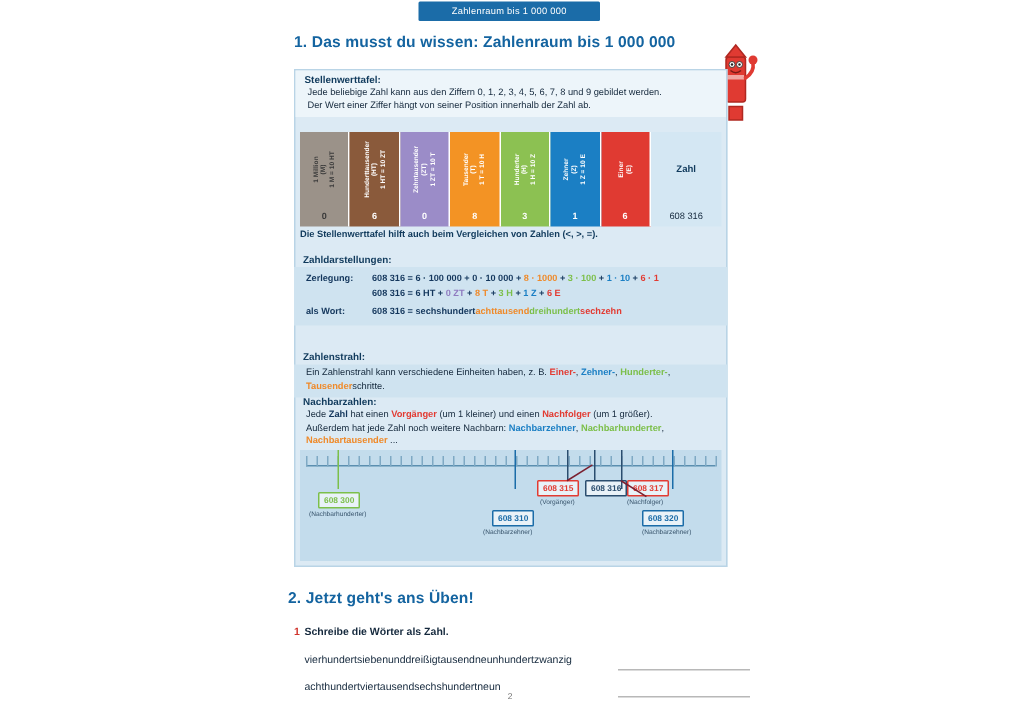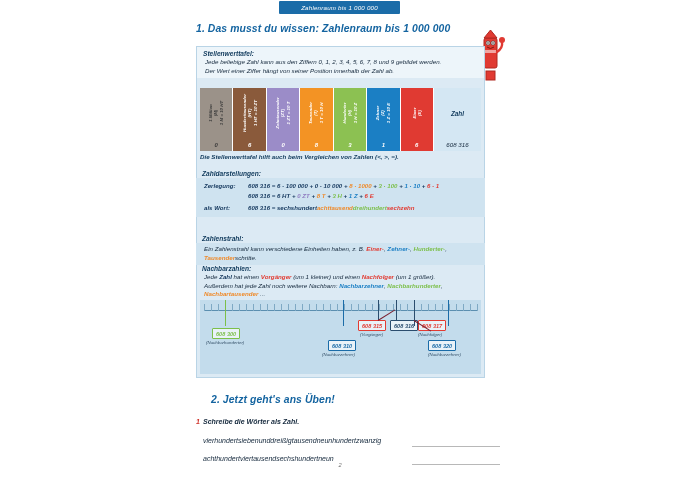--- a/index.html
+++ b/index.html
@@ -1,37 +1,37 @@
 <!DOCTYPE html>
 <html><head>
 <meta charset="utf-8">
 <style>
   html,body{margin:0;padding:0;}
   body{
     width:680px;height:480px;background:#ffffff;
     font-family:"Liberation Sans",sans-serif;
     color:#1b1b1b;overflow:hidden;position:relative;
   }
-  .page{position:absolute;inset:0;font-style:italic;}
+  .page{position:absolute;inset:0;}
 
   
   .banner{
     position:absolute;left:279px;top:1px;width:121px;height:13px;
     background:#1b6ca8;color:#ffffff;border-radius:1px;
     display:flex;align-items:center;justify-content:center;
     font-size:6.2px;letter-spacing:.2px;
   }
 
   
   .h-sec{
     position:absolute;font-weight:bold;color:#1464a0;
     font-size:10.4px;letter-spacing:.1px;
   }
   #sec1-title{left:196px;top:23px;}
-  #sec2-title{left:211px;top:394px;}
+  #sec2-title{left:192px;top:394px;}
 
   
   .panel{
     position:absolute;left:196px;top:46px;width:289px;height:332px;
     background:#dceaf4;border:1px solid #b9d4e6;box-sizing:border-box;
   }
   .sub-head{
     font-weight:bold;color:#103a5c;font-size:6.6px;
     padding:3px 0 1px 6px;
   }

